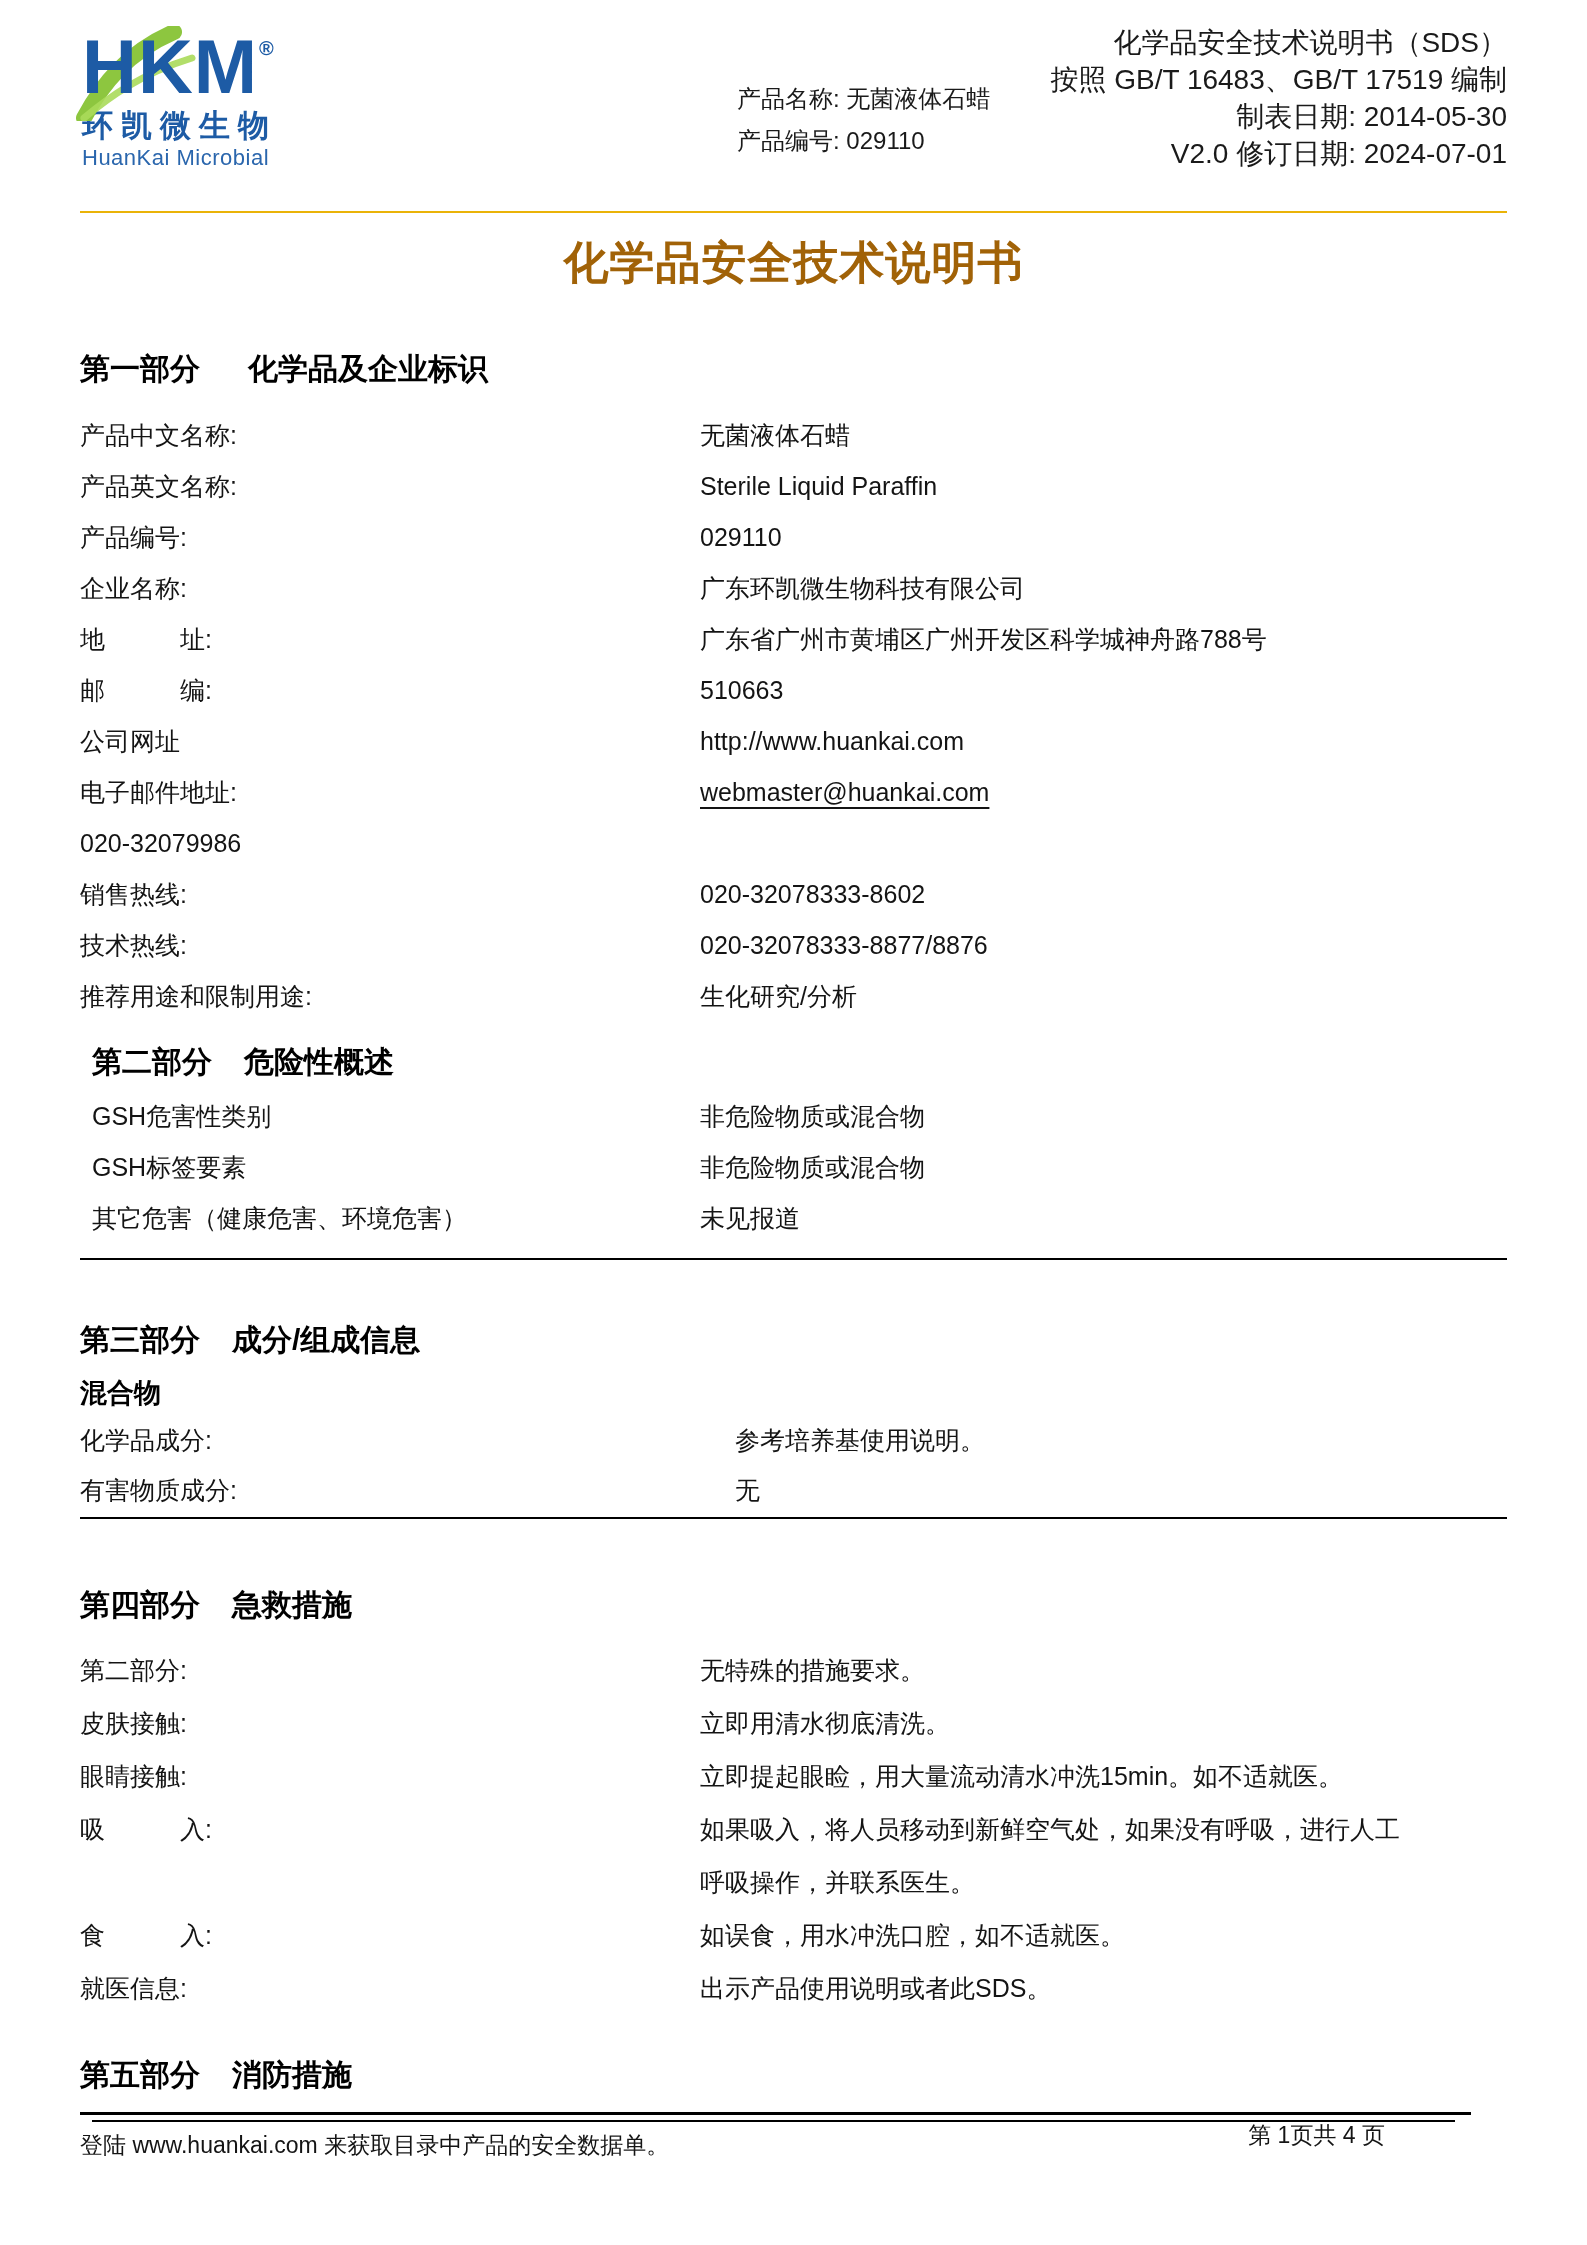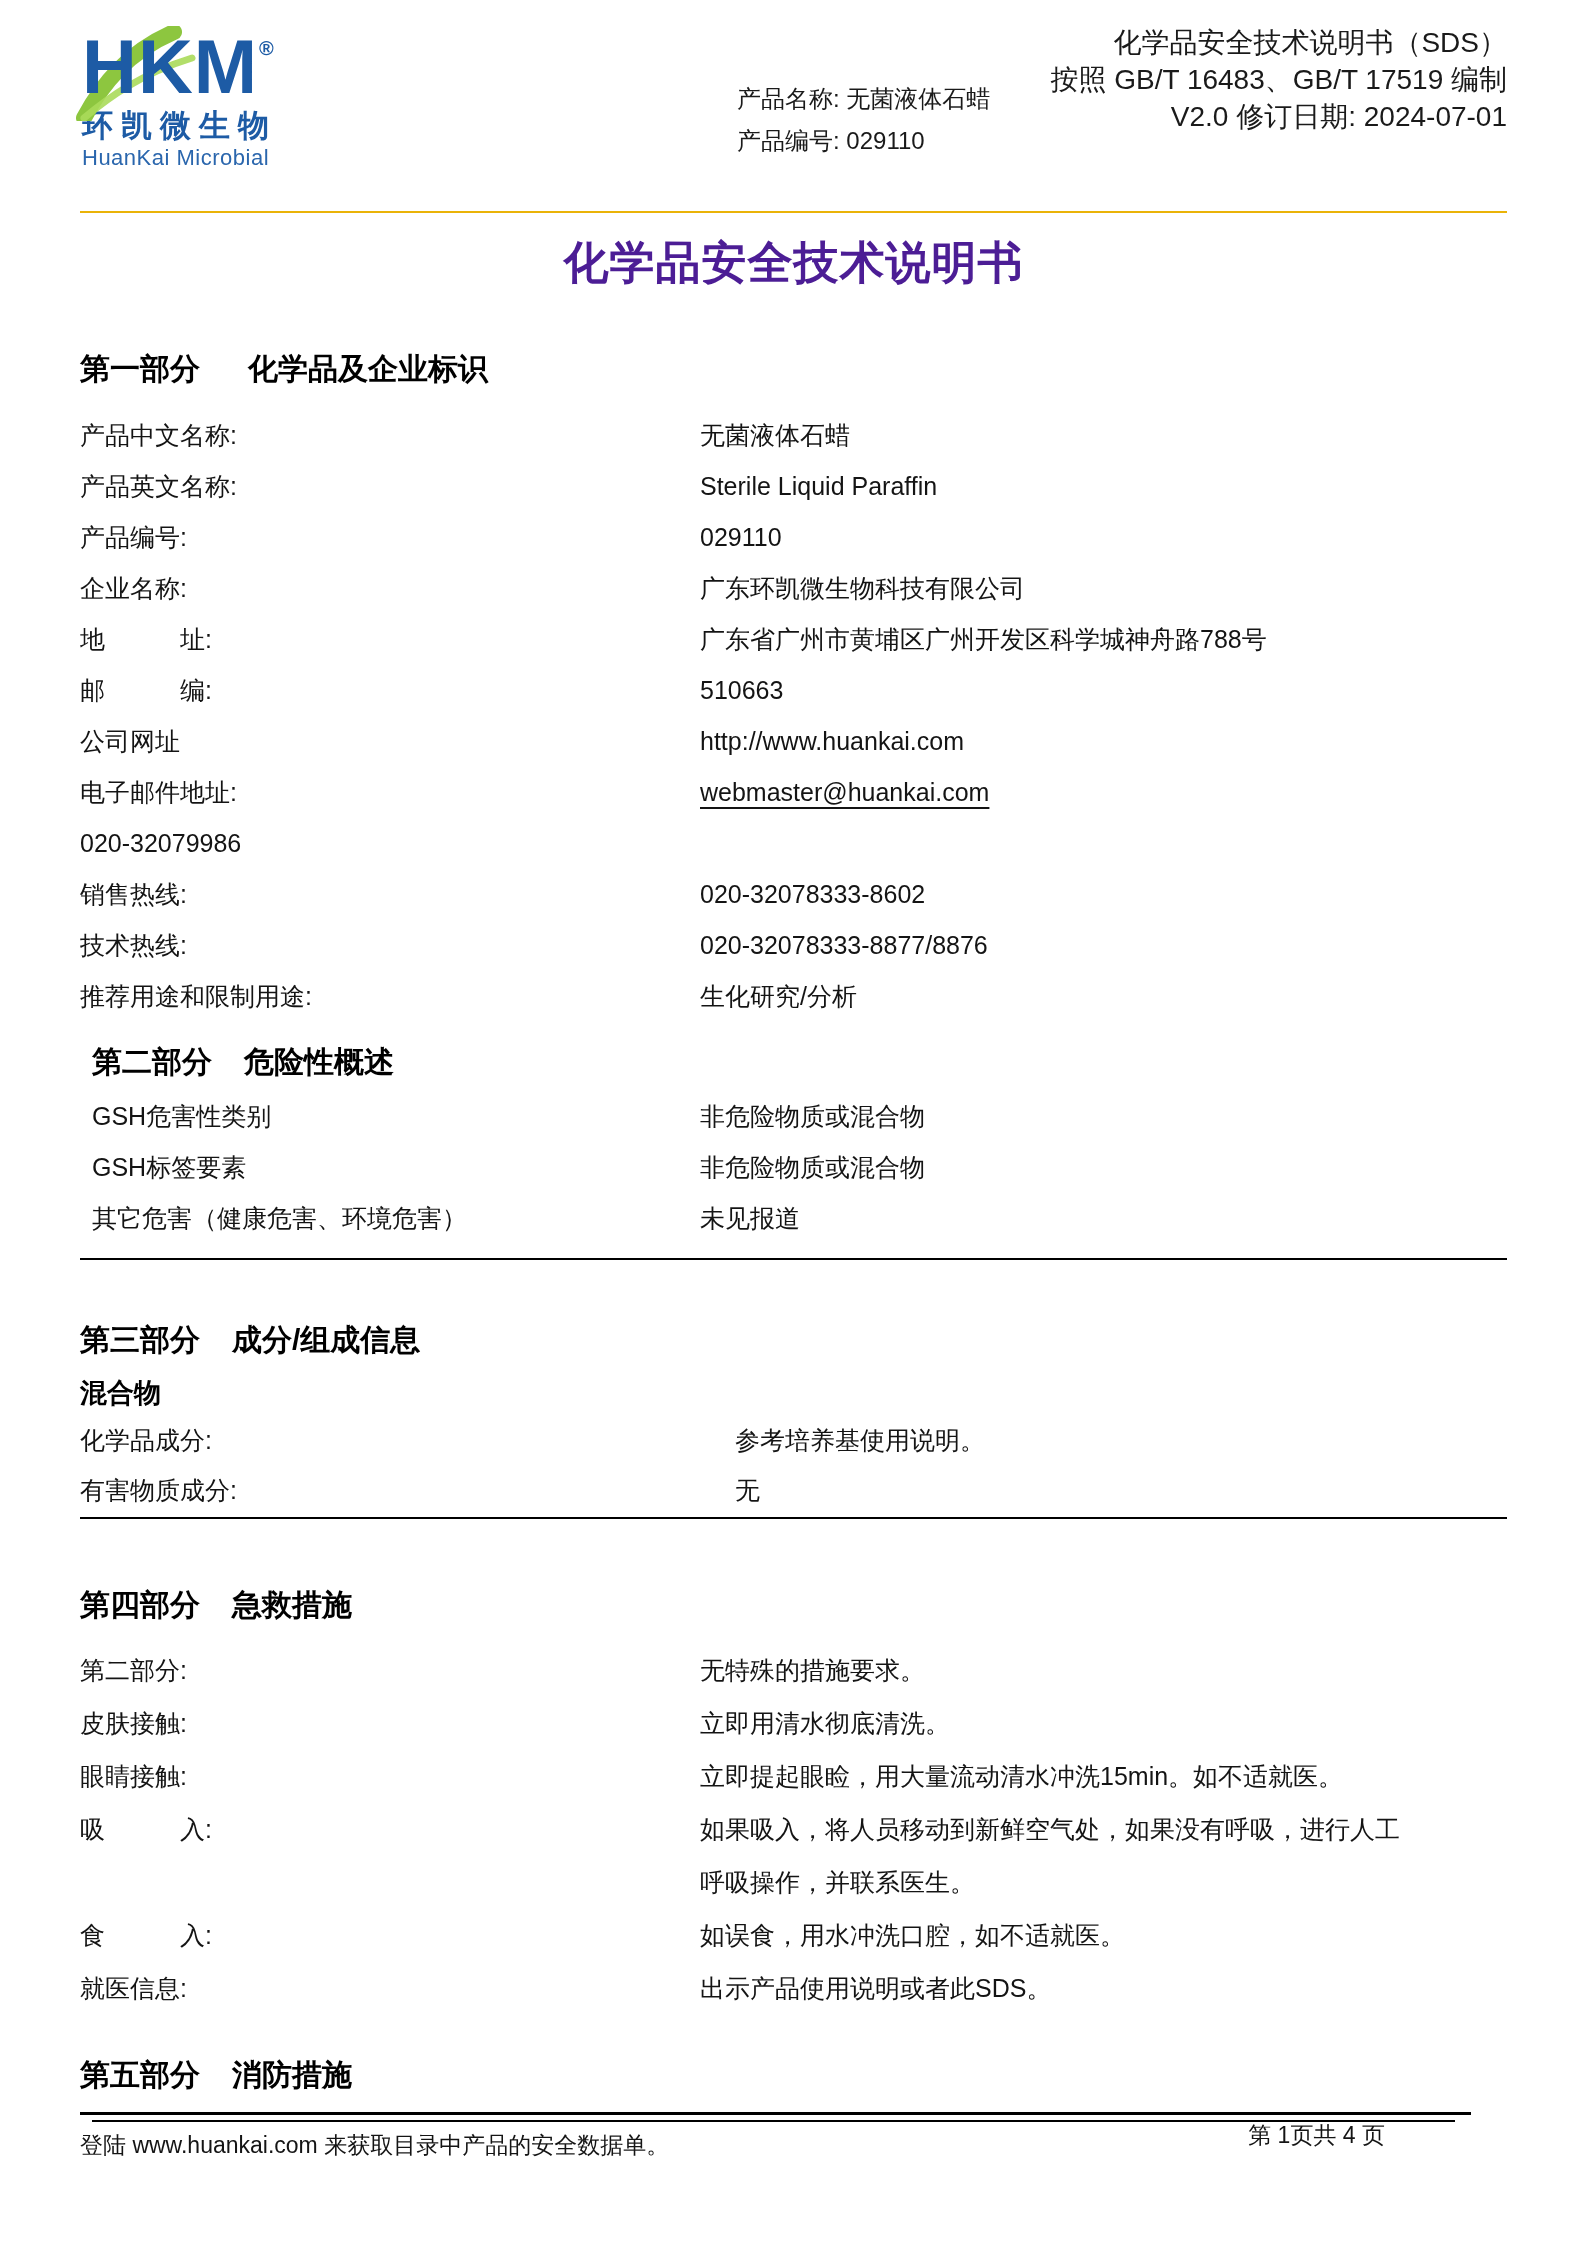--- a/index.html
+++ b/index.html
@@ -16,21 +16,21 @@
   .logo-acronym{
     position:relative;font-size:76px;font-weight:bold;color:#1d5ba5;
     letter-spacing:1px;line-height:86px;
   }
   .logo-reg{position:relative;font-size:20px;color:#1d5ba5;top:-38px;left:1px;font-weight:bold;}
   .logo-cn{font-size:31px;color:#1d5ba5;letter-spacing:8px;font-weight:600;margin-top:0px;}
   .logo-en{font-size:22px;color:#2a66ad;margin-top:6px;letter-spacing:0.5px;}
   .hdr-product{position:absolute;left:657px;top:78px;font-size:24px;line-height:42px;color:#1a1a1a;}
   .hdr-doc{position:absolute;right:0;top:24px;text-align:right;font-size:28px;line-height:37px;color:#1a1a1a;}
   
-  .title{text-align:center;font-size:45px;font-weight:bold;margin:20px 0 0;letter-spacing:1px;color:#4c1d95;}
+  .title{text-align:center;font-size:45px;font-weight:bold;margin:20px 0 0;letter-spacing:1px;color:#a16207;}
   
   .content{margin:0 80px;}
   .sec-h{font-size:30px;font-weight:bold;display:flex;color:#000;}
   .sec-h .sec-name{margin-left:32px;}
   .rows{margin-top:20px;}
   .row{display:flex;align-items:center;height:51px;font-size:25px;}
   .row .label{flex:0 0 620px;}
   .row .value{flex:1;}
   .sec2{padding-left:12px;margin-top:20px;}
   .sec2 .rows{margin-top:8px;}
@@ -72,20 +72,21 @@
     </div>
 
     <div class="hdr-product">
       <div>产品名称: 无菌液体石蜡</div>
       <div>产品编号: 029110</div>
     </div>
 
     <div class="hdr-doc">
       <div>化学品安全技术说明书（SDS）</div>
       <div>按照 GB/T 16483、GB/T 17519 编制</div>
+      <div>制表日期: 2014-05-30</div>
       <div>V2.0 修订日期: 2024-07-01</div>
     </div>
   </div>
 
   <h1 class="title">化学品安全技术说明书</h1>
 
   <div class="content">
 
     <div class="sec-h" style="margin-top:56px;gap:16px;">
       <span class="sec-num">第一部分</span>

